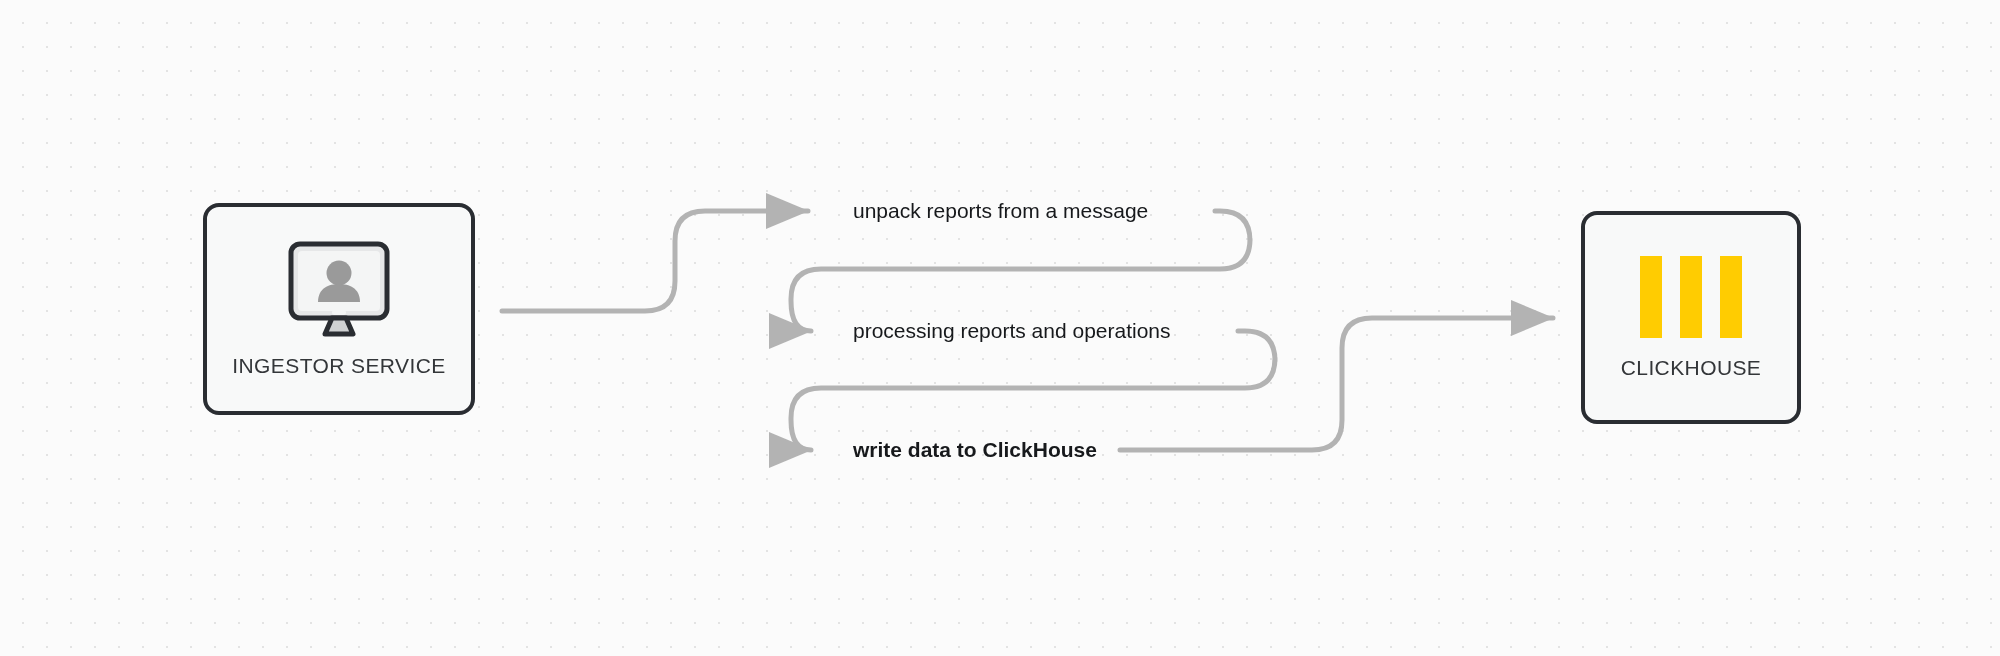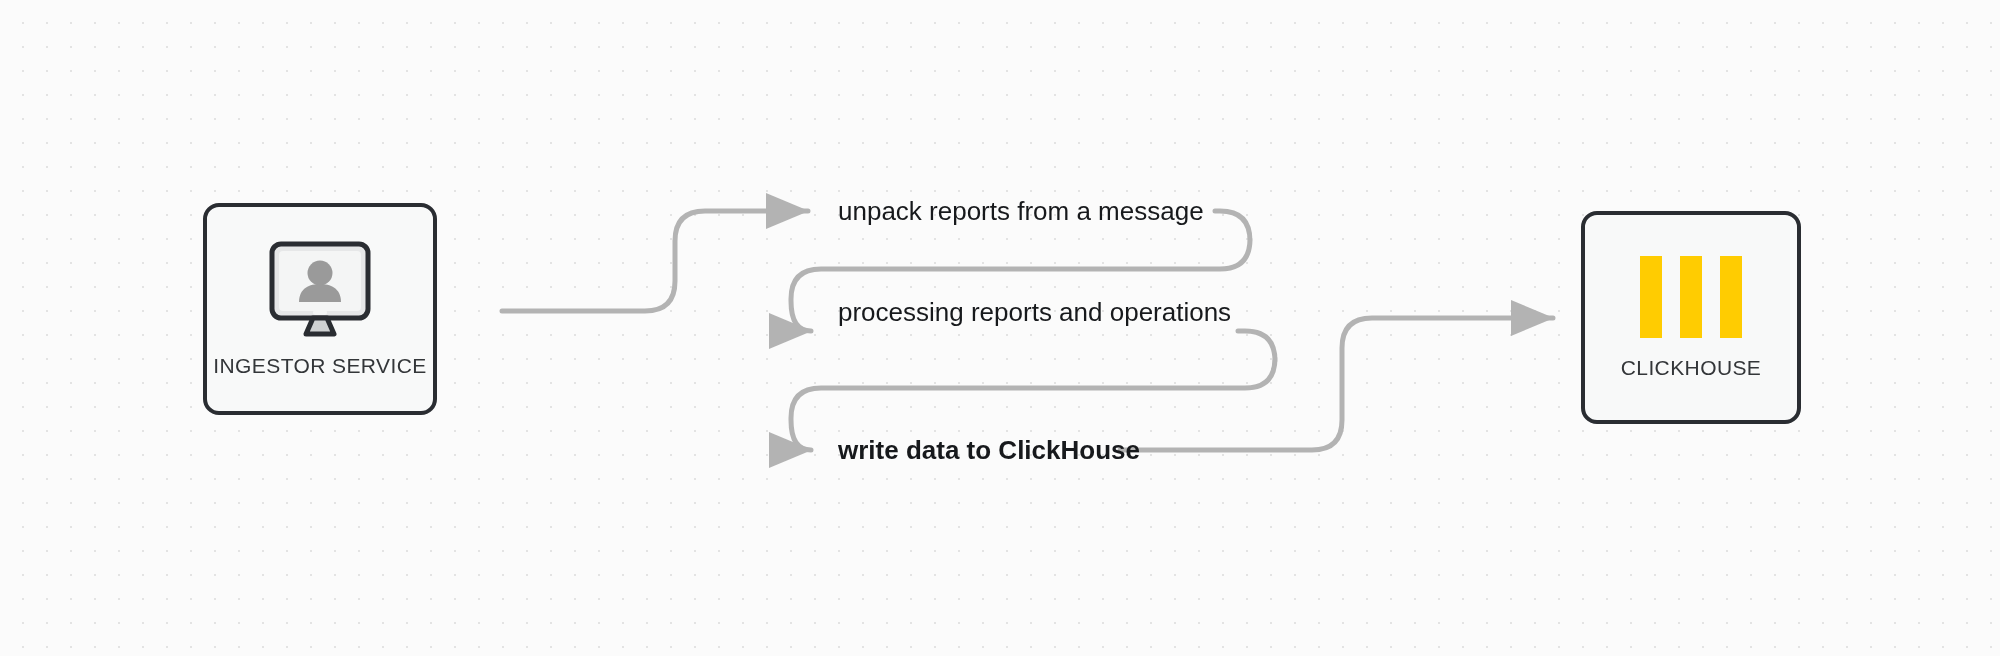--- a/index.html
+++ b/index.html
@@ -31,21 +31,21 @@
     border: 4px solid #2a2d32;
     border-radius: 16px;
     display: flex;
     flex-direction: column;
     align-items: center;
     justify-content: center;
   }
   #node-ingestor {
     left: 203px;
     top: 203px;
-    width: 234px;
+    width: 272px;
     height: 212px;
   }
   #node-clickhouse {
     left: 1581px;
     top: 211px;
     width: 220px;
     height: 213px;
   }
   .node-label {
     font-size: 21px;
@@ -63,29 +63,30 @@
     gap: 18px;
     height: 82px;
   }
   .ch-bar {
     width: 22px;
     height: 82px;
     background: #ffcc01;
   }
   .edge-label {
     position: absolute;
-    font-size: 26px;
+    font-size: 21px;
     color: #17191c;
     white-space: nowrap;
     transform: translateY(-50%);
     background: transparent;
     padding: 0 6px;
+    margin-left: 15px;
   }
   #edge-label-1 { left: 832px; top: 211px; }
-  #edge-label-2 { left: 832px; top: 312px; }
+  #edge-label-2 { left: 832px; top: 331px; }
   #edge-label-3 { left: 832px; top: 450px; font-weight: bold; }
 </style>
 </head>
 <body>
 
 <div id="canvas">
 
   <svg id="edge-layer" viewBox="0 0 2000 656" xmlns="http://www.w3.org/2000/svg">
     <defs>
       <marker id="arrowhead" markerWidth="9" markerHeight="8" refX="8.4" refY="4" orient="auto" markerUnits="strokeWidth">

